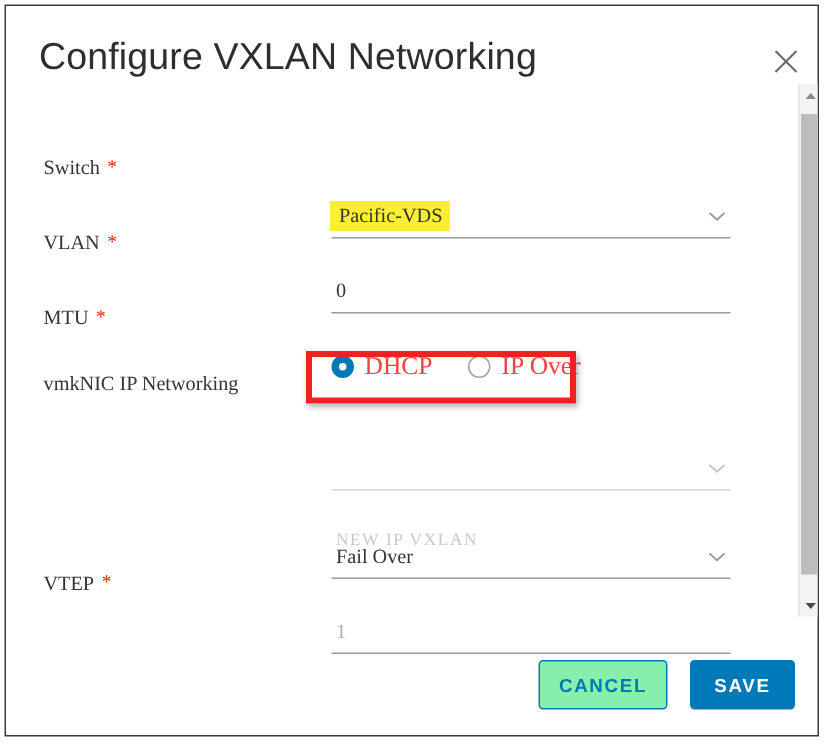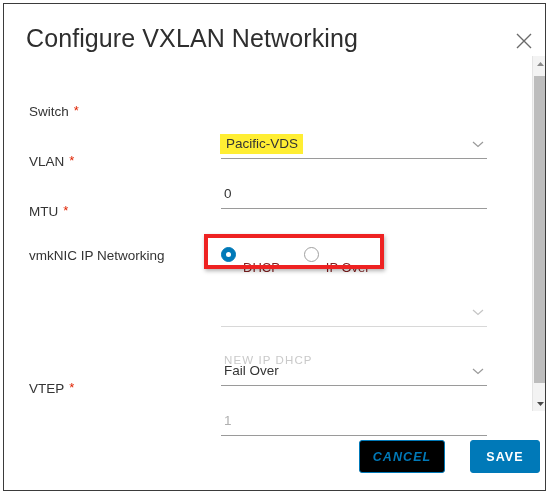--- a/index.html
+++ b/index.html
@@ -54,20 +54,21 @@
   }
   .close-btn svg { display: block; }
 
   
   .dialog-body {
     position: absolute;
     left: 0;
     top: 52px;
     width: 100%;
     height: 380px;
+    font-family: Liberation Serif, serif;
   }
 
   .field-label {
     position: absolute;
     font-size: 13.5px;
     color: #343434;
     font-weight: 400;
     white-space: nowrap;
   }
   .req {
@@ -144,24 +145,23 @@
   }
   .radio-opt.selected .radio-mark::after {
     content: "";
     position: absolute;
     left: 4px; top: 4px;
     width: 5px; height: 5px;
     border-radius: 50%;
     background: #ffffff;
   }
   .radio-label {
-    font-size: 13px;
-    color: #7f1d1d;
-    white-space: nowrap;
-    margin-top: 26px;
+    font-size: 17px;
+    color: #ef4444;
+    white-space: nowrap;
   }
 
   
   .annotation-box {
     position: absolute;
     left: 204px;
     top: 234px;
     width: 180px;
     height: 35px;
     border: 4px solid #ee2222;
@@ -199,27 +199,26 @@
     cursor: pointer;
     box-sizing: border-box;
     display: flex;
     align-items: center;
     justify-content: center;
     font-family: "Liberation Sans", sans-serif;
   }
   .btn-cancel {
     left: 355px;
     width: 86px;
-    background: #000000;
+    background: #86efac;
     border: 1px solid #0079b8;
     color: #0079b8;
-    font-style: italic;
   }
   .btn-save {
-    left: 466px;
+    left: 456px;
     width: 70px;
     background: #0079b8;
     border: 1px solid #0079b8;
     color: #ffffff;
   }
 
   
   .scrollbar {
     position: absolute;
     left: 528px;
@@ -302,21 +301,21 @@
         <span class="radio-label">IP Over</span>
       </div>
     </div>
 
     <div class="control disabled" style="top:212px;">
       <div class="value"></div>
       <svg class="chevron" viewBox="0 0 14 10">
         <path d="M2 3 L7 7.5 L12 3" stroke="#c5c5c5" stroke-width="1.2" fill="none"></path>
       </svg>
     </div>
-    <div class="subcaption">NEW IP DHCP</div>
+    <div class="subcaption">NEW IP VXLAN</div>
 
     <div class="control" style="top:271px;">
       <div class="value">Fail Over</div>
       <svg class="chevron" viewBox="0 0 14 10">
         <path d="M2 3 L7 7.5 L12 3" stroke="#9a9a9a" stroke-width="1.2" fill="none"></path>
       </svg>
     </div>
 
     <div class="field-label" style="left:25px; top:325px;text-align:right;">
       <span>VTEP</span><span class="req">*</span>

